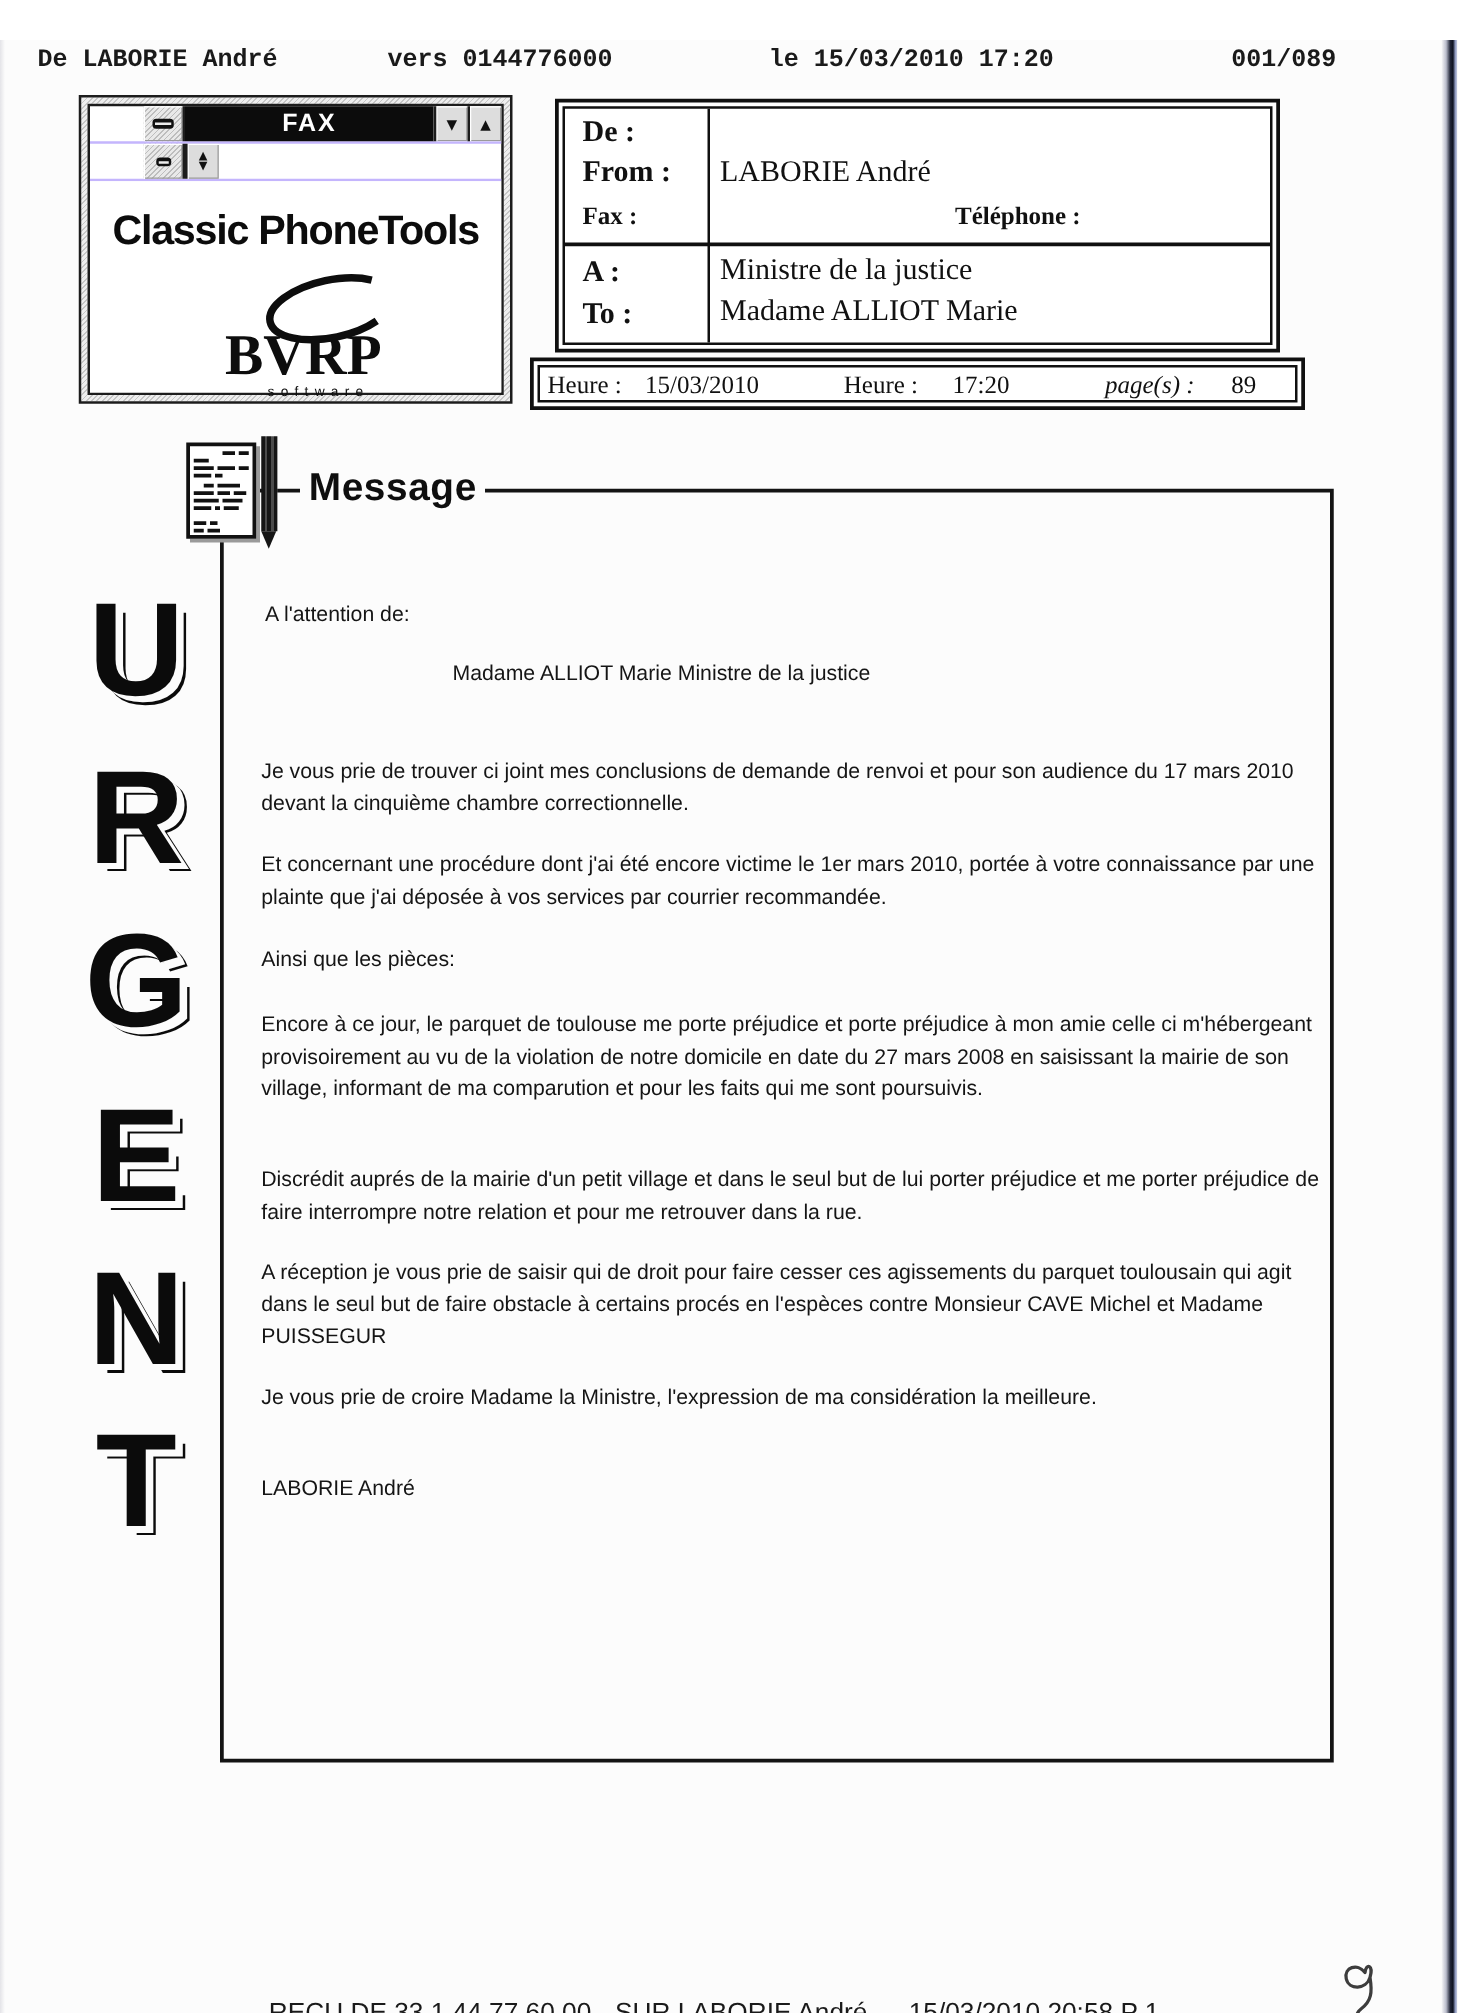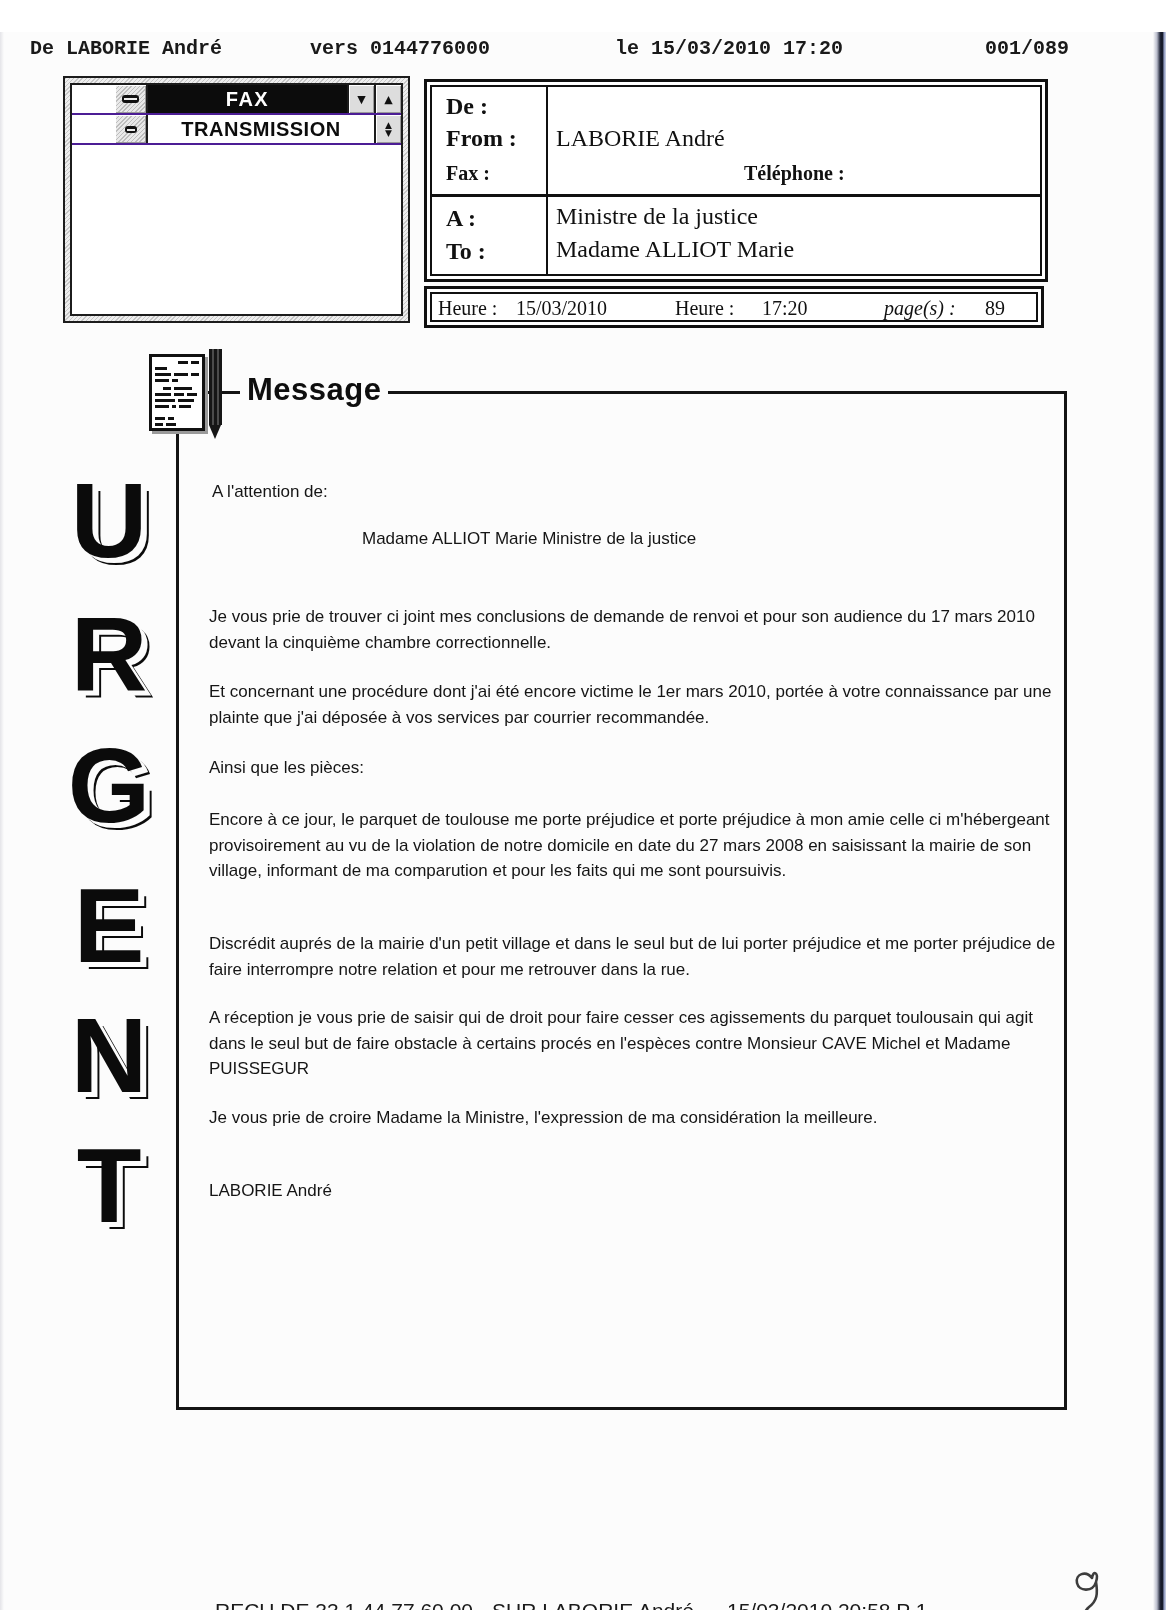--- a/index.html
+++ b/index.html
@@ -14,21 +14,21 @@
   
   .mono { font-family:"Liberation Mono", monospace; font-weight:700; font-size:20px; white-space:pre; color:#1a1a1a; }
 
   
   .fax-widget {
     left:63px; top:44px; width:347px; height:247px; box-sizing:border-box;
     border:2px solid #1c1c1c; padding:5px;
     background:repeating-linear-gradient(135deg,#c6c6c6 0 1px,#eeeeee 1px 3px);
   }
   .fw-inner { height:100%; box-sizing:border-box; border:2px solid #1c1c1c; background:#fff; display:flex; flex-direction:column; }
-  .fw-row { display:flex; height:28px; border-bottom:2px solid #4c1d95; flex:0 0 auto;padding-left:43px; }
+  .fw-row { display:flex; height:28px; border-bottom:2px solid #c4b5fd; flex:0 0 auto;padding-left:43px; }
   .fw-btn { width:33px; box-sizing:border-box; display:flex; align-items:center; justify-content:center;
     background:repeating-linear-gradient(135deg,#bdbdbd 0 1px,#e9e9e9 1px 3px);
     border-right:2px solid #1c1c1c; box-shadow:inset 1px 1px 0 #fff, inset -1px -1px 0 #9a9a9a; }
   .fw-btn.rbtn { width:27px; border-right:none; border-left:2px solid #1c1c1c; background:#dddddd; }
   .fw-title-black { flex:1; background:#0c0c0c; color:#fff; font-weight:700; font-size:20px;
     display:flex; align-items:center; justify-content:center; letter-spacing:1.5px; }
   .fw-title-white { flex:1; background:#fff; color:#0c0c0c; font-weight:700; font-size:20px;
     display:flex; align-items:center; justify-content:center; letter-spacing:0.5px; }
   .dash-glyph { width:17px; height:8px; background:#111; border-radius:3px; position:relative; }
   .dash-glyph::after { content:""; position:absolute; left:2px; right:2px; top:3px; height:2px; background:#ececec; }
@@ -36,21 +36,21 @@
   .arrow { font-family:"DejaVu Sans", sans-serif; font-size:11px; line-height:11px; color:#111; }
   .spinner { display:flex; flex-direction:column; align-items:center; }
   .spinner .arrow { font-size:9px; line-height:8px; }
   .fw-body { flex:1; position:relative; background:#fff; }
   .fw-appname { position:absolute; left:0; right:0; top:20px; text-align:center;
     font-size:33px; font-weight:800; letter-spacing:-1px; color:#0c0c0c; }
 
   
   .box-double { box-sizing:border-box; border:3px solid #101010; background:#fff; padding:3px; }
   .box-inner { width:100%; height:100%; box-sizing:border-box; border:2px solid #101010; position:relative; background:#fff; }
-  .recipient-table { left:424px; top:47px; width:624px; height:203px; }
+  .recipient-table { left:444px; top:47px; width:580px; height:203px; }
   .date-box { left:424px; top:254px; width:620px; height:42px; }
   .serif { font-family:"Liberation Serif", serif; }
   .lbl-big { font-size:24px; font-weight:700; }
   .val-big { font-size:24px; }
   .lbl-small { font-size:20px; font-weight:700; }
   .rt-vline { position:absolute; left:114px; top:0; bottom:0; width:2px; background:#101010; }
   .rt-hline { position:absolute; left:0; right:0; top:107px; height:3px; background:#101010; }
   .date-text { font-size:20px; }
 
   
@@ -102,27 +102,34 @@
           <span class="arrow">▼</span>
         </div>
         <div class="fw-btn rbtn">
           <span class="arrow">▲</span>
         </div>
       </div>
       <div class="fw-row">
         <div class="fw-btn">
           <div class="dash-glyph small"></div>
         </div>
-        <div class="fw-title-white">TRANSMISSION</div>
         <div class="fw-btn rbtn">
           <span class="spinner">
             <span class="arrow">▲</span>
             <span class="arrow">▼</span>
           </span>
         </div>
+      </div>
+      <div class="fw-body">
+        <div class="fw-appname">Classic PhoneTools</div>
+        <svg class="abs" style="left:90px; top:72px;" width="170" height="110" viewBox="0 0 170 110">
+          <ellipse cx="103" cy="30" rx="50" ry="23" fill="none" stroke="#0d0d0d" stroke-width="6" stroke-dasharray="190 60" stroke-dashoffset="-25" transform="rotate(-12 103 30)"></ellipse>
+          <text x="18" y="82" font-family="Liberation Serif, serif" font-weight="700" font-size="46" fill="#0d0d0d">BVRP</text>
+          <text x="52" y="100" font-family="Liberation Sans, sans-serif" font-size="11" letter-spacing="5" fill="#0d0d0d">software</text>
+        </svg>
       </div>
     </div>
   </div>
 
   <div class="abs box-double recipient-table">
     <div class="box-inner">
       <div class="rt-vline"></div>
       <div class="rt-hline"></div>
       <span class="abs serif lbl-big" style="left:14px; top:6px;">De :</span>
       <span class="abs serif lbl-big" style="left:14px; top:38px;">From :</span>

